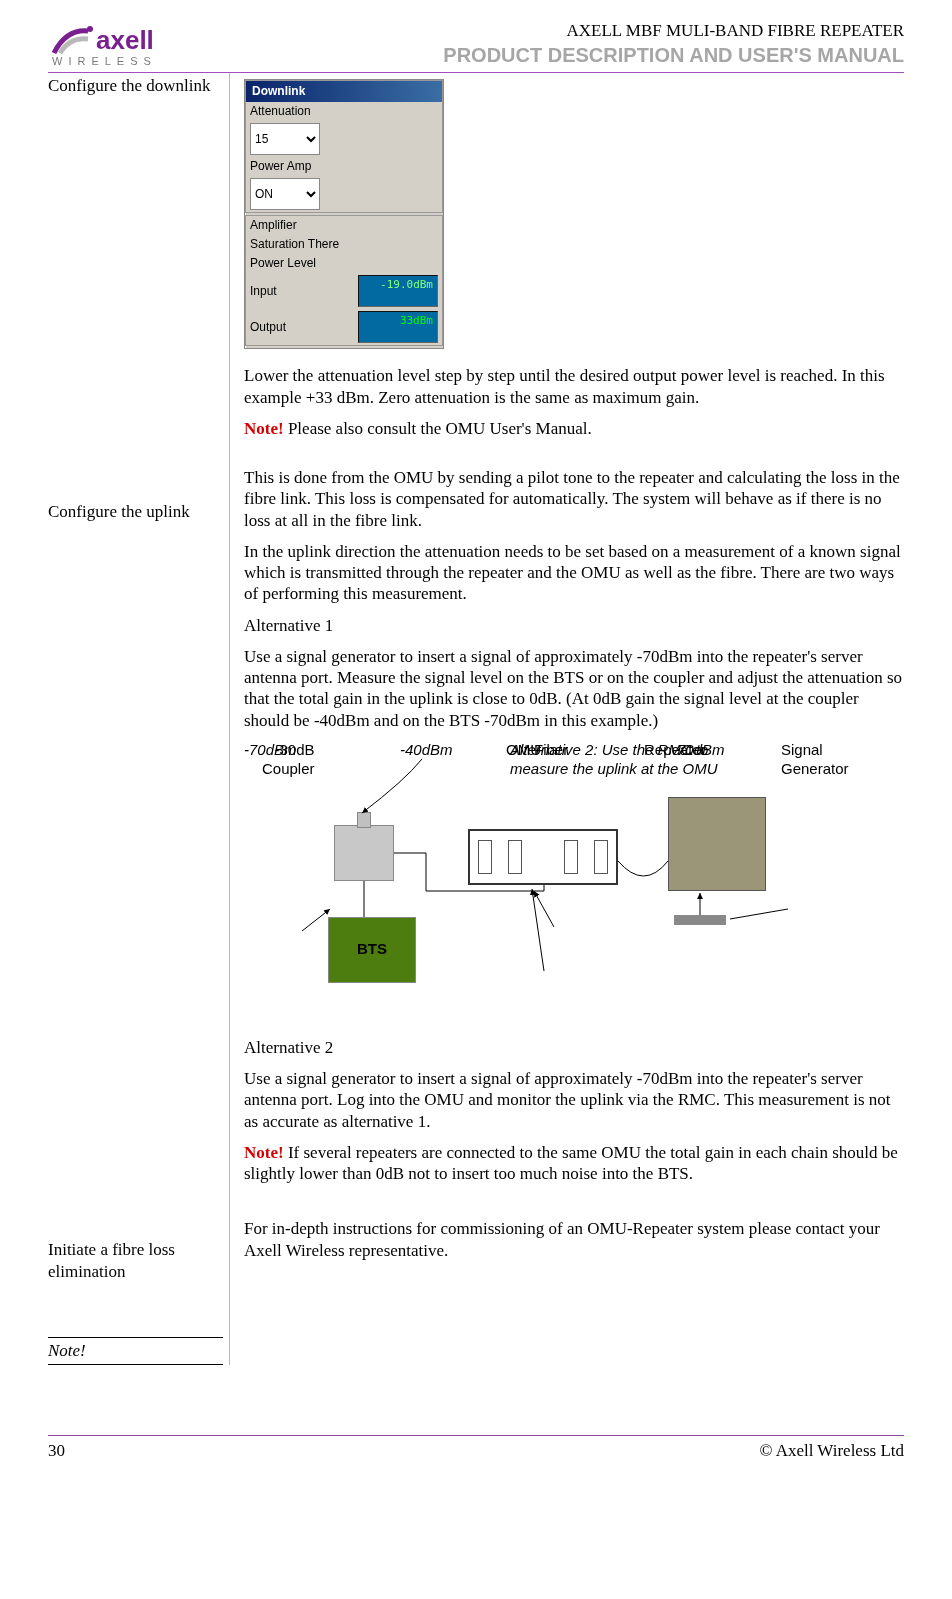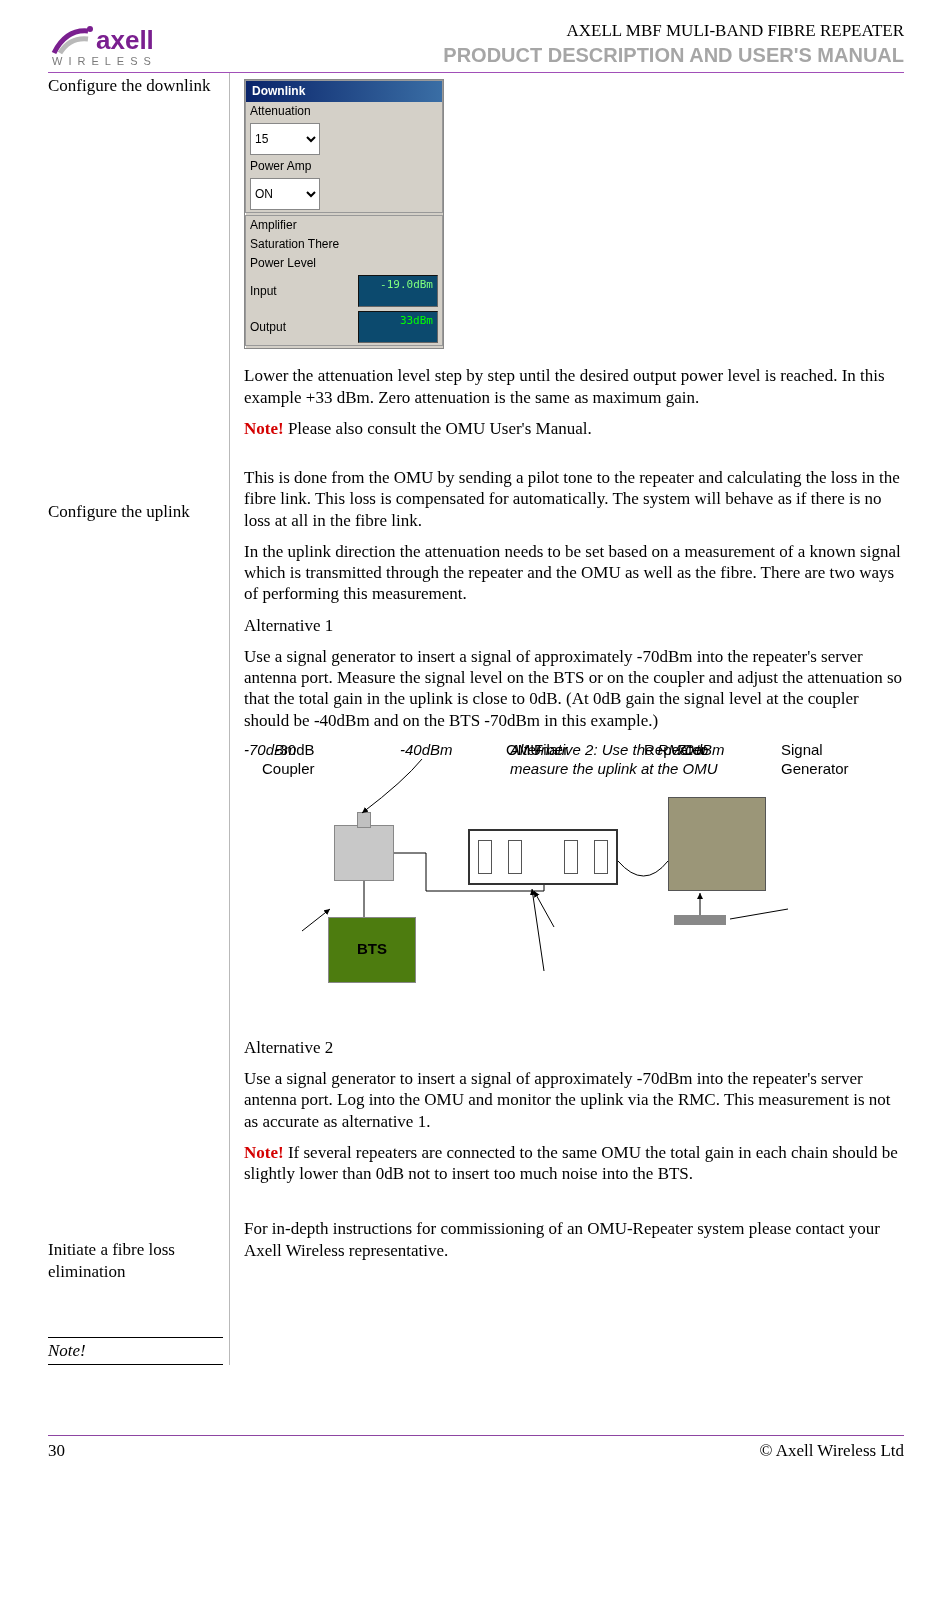--- a/index.html
+++ b/index.html
@@ -21,21 +21,21 @@
   .maincol{flex:1;padding-left:14px;padding-top:6px}
   .maincol p{margin-bottom:10px}
   .note-red{color:#d40000;font-weight:700}
   .panel{border:1px solid #888;background:#d4d0c8;width:200px;font-family:Tahoma,Arial,sans-serif;font-size:12px;color:#000;margin-bottom:16px;box-shadow:1px 1px 0 #fff inset}
   .panel .group{border:1px solid #999;margin-bottom:2px}
   .panel .titlebar{background:linear-gradient(to right,#0a246a,#3a6ea5);color:#fff;font-weight:700;padding:3px 6px;font-size:12px}
   .panel .row{display:flex;align-items:center;padding:2px 4px;gap:6px}
   .panel .lbl{flex:1}
   .panel select,.panel .readout{height:32px;font-size:12px}
   .panel select{width:70px;background:#fff;border:1px solid #888}
-  .panel .readout{width:80px;background:#0c4a6e;color:#0f0;text-align:right;padding:2px 4px;font-family:monospace;font-size:11px;border:1px inset #666}
+  .panel .readout{width:80px;background:#0369a1;color:#0f0;text-align:right;padding:2px 4px;font-family:monospace;font-size:11px;border:1px inset #666}
   .panel .readout.neg{color:#7fff7f}
   .diagram{position:relative;width:640px;height:280px;margin:6px 0 16px 0;font-family:Arial,sans-serif;font-size:15px}
   .diagram .lbl{position:absolute}
   .bts{position:absolute;width:88px;height:66px;background:#4d7c0f;border:1px solid #888;left:84px;top:176px;display:flex;align-items:center;justify-content:center;font-weight:700}
   .coupler{position:absolute;width:60px;height:56px;background:#c8c8c8;border:1px solid #888;left:90px;top:84px}
   .coupler::before{content:"";position:absolute;top:-14px;left:22px;width:12px;height:14px;background:#c0c0c0;border:1px solid #888}
   .omu{position:absolute;width:150px;height:56px;background:#fff;border:2px solid #333;left:224px;top:88px;display:flex;align-items:center;justify-content:space-around}
   .omu .slot{width:14px;height:34px;border:1px solid #555}
   .repeater{position:absolute;width:98px;height:94px;background:#9b9678;border:1px solid #555;left:424px;top:56px}
   .siggen{position:absolute;width:52px;height:10px;background:#888;left:430px;top:174px}

